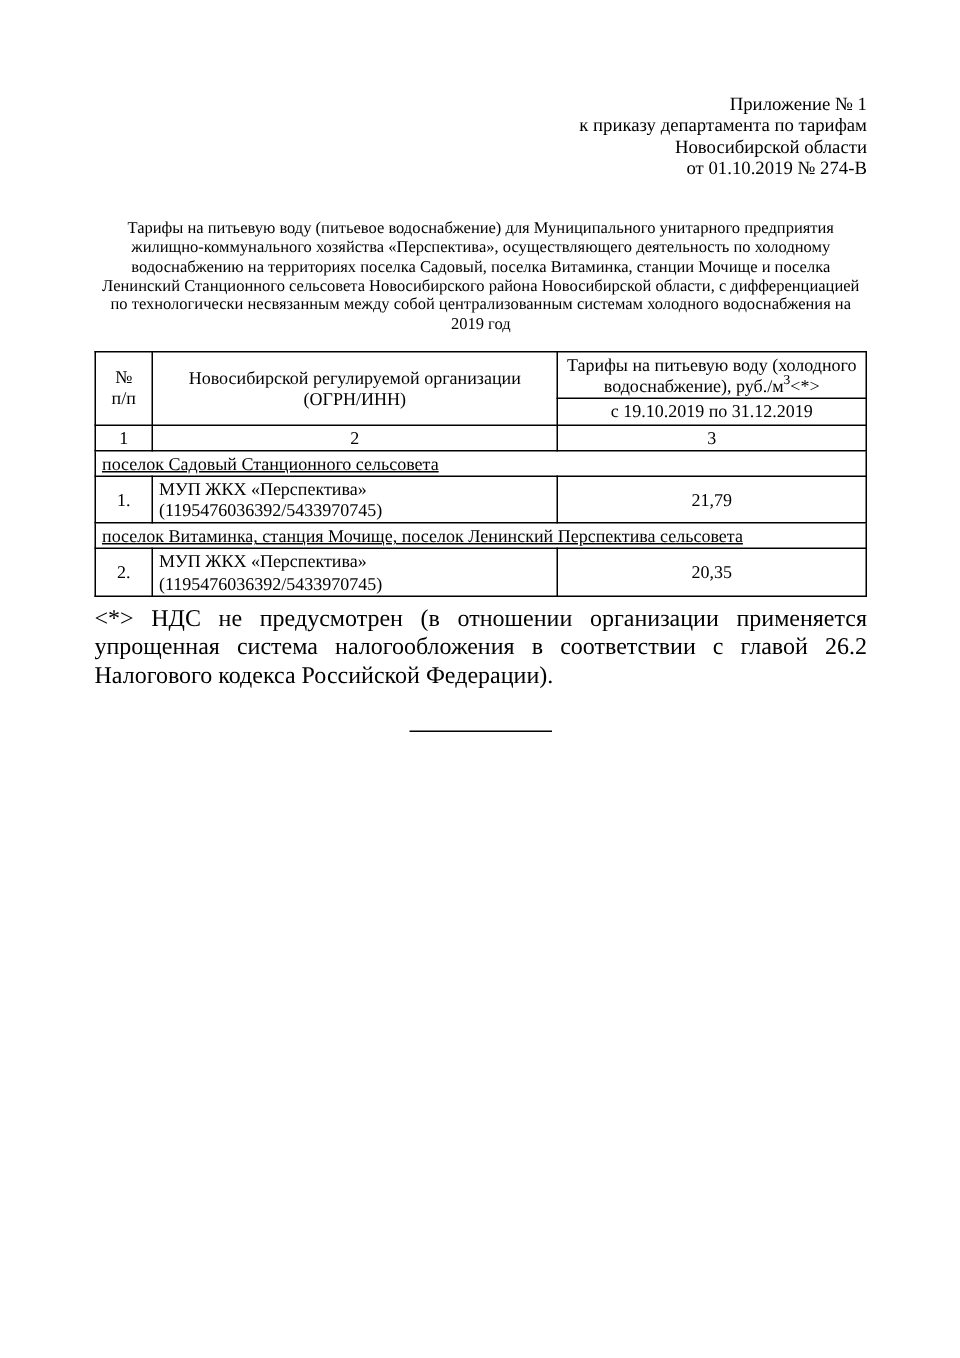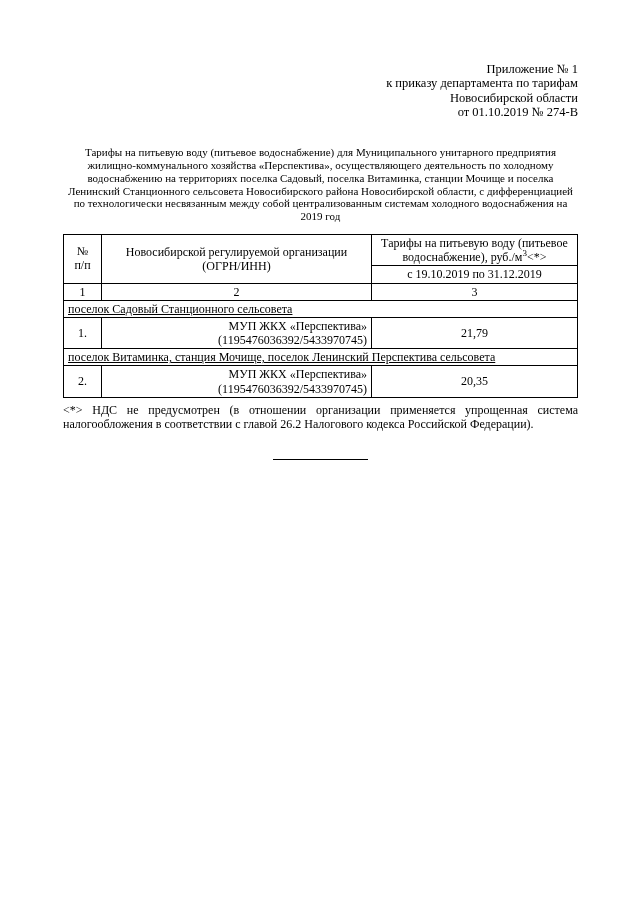--- a/index.html
+++ b/index.html
@@ -38,27 +38,27 @@
     border: 1px solid #000000;
     padding: 1px 4px;
     vertical-align: middle;
     font-weight: normal;
     line-height: 1.18;
   }
   .col-num { width: 38px; }
   .col-org { width: 270px; }
   .col-tariff { width: auto; }
   .c { text-align: center; }
-  .l { text-align: right; margin-left: 48px; }
+  .l { text-align: left; margin-left: 48px; }
   .section-cell { text-align: left; text-decoration: underline; }
   .num-head div { line-height: 1.15; }
   sup.ref { font-size: 9px; vertical-align: super; line-height: 0; }
   .footnote {
     margin-top: 5px;
-    font-size: 12px;
+    font-size: 16px;
     line-height: 1.2;
     text-align: justify;
   }
   .end-rule {
     margin: 27px auto 0 auto;
     width: 95px;
     height: 0;
     border-bottom: 1px solid #000000;
   }
 </style>
@@ -82,21 +82,21 @@
       <col class="col-org">
       <col class="col-tariff">
     </colgroup>
     <tbody>
       <tr>
         <th class="c num-head" rowspan="2">
           <div>№</div>
           <div>п/п</div>
         </th>
         <th class="c" rowspan="2">Новосибирской регулируемой организации (ОГРН/ИНН)</th>
-        <th class="c"><span>Тарифы на питьевую воду (питьевое водоснабжение), руб./м</span><sup class="ref">3</sup><span>&lt;*&gt;</span></th>
+        <th class="c"><span>Тарифы на питьевую воду (холодного водоснабжение), руб./м</span><sup class="ref">3</sup><span>&lt;*&gt;</span></th>
       </tr>
       <tr>
         <td class="c">с 19.10.2019 по 31.12.2019</td>
       </tr>
       <tr>
         <td class="c">1</td>
         <td class="c">2</td>
         <td class="c">3</td>
       </tr>
       <tr>

